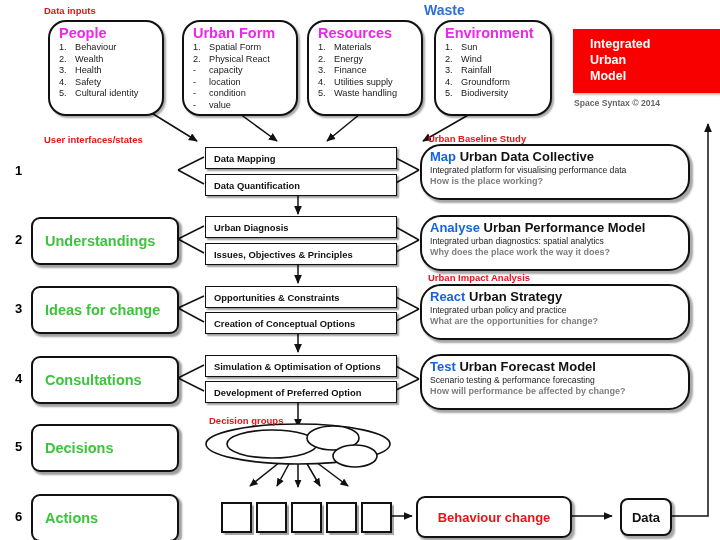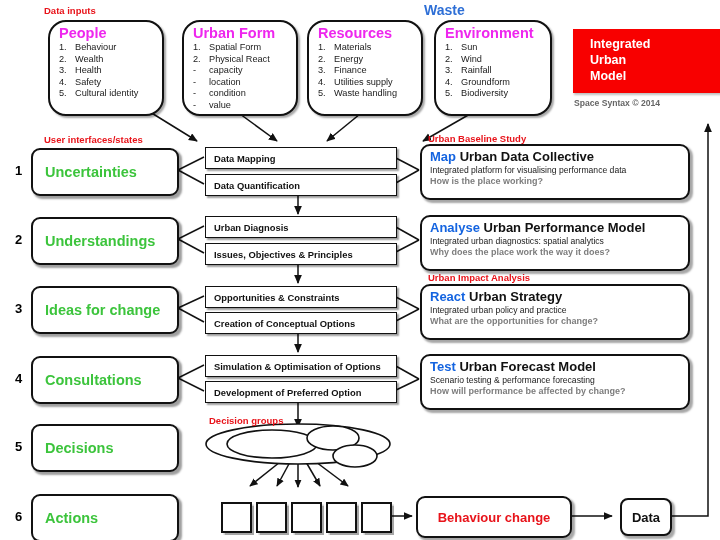--- a/index.html
+++ b/index.html
@@ -31,21 +31,21 @@
   .stagebox span{color:#3cc43c;font-weight:bold;font-size:14.5px;padding-left:12px;}
   .num{position:absolute;font-weight:bold;font-size:13px;color:#000;}
 
   
   .proc{position:absolute;border:1.9px solid #111;background:#fff;
         box-shadow:2px 2px 1.5px rgba(0,0,0,.38);
         display:flex;align-items:center;}
   .proc span{font-size:9.4px;font-weight:bold;color:#111;padding-left:8px;white-space:nowrap;}
 
   
-  .panel{position:absolute;border:2.4px solid #111;border-radius:10px;background:#fff;
+  .panel{position:absolute;border:2.4px solid #111;border-radius:21px;background:#fff;
          box-shadow:2.5px 2.5px 2px rgba(0,0,0,.35);padding:3px 0 3px 8px;}
   .panel .h{font-size:13px;font-weight:bold;color:#111;line-height:16px;white-space:nowrap;}
   .panel .h .k{color:#1464e0;}
   .panel .l1{font-size:8.6px;color:#1a1a1a;line-height:10.6px;white-space:nowrap;}
   .panel .l2{font-size:9px;color:#7d7d7d;font-weight:bold;line-height:11.5px;white-space:nowrap;}
 
   
   .sq{position:absolute;width:27px;height:27px;border:2px solid #111;background:#fff;
       box-shadow:1.5px 1.5px 1px rgba(0,0,0,.35);}
 
@@ -175,23 +175,20 @@
     <div>Model</div>
   </div>
   <div class="copy" style="left:574px;top:98px;">Space Syntax © 2014</div>
 
   <div class="lbl" style="left:44px;top:134px;">User interfaces/states</div>
   <div class="lbl" style="left:428px;top:133px;">Urban Baseline Study</div>
   <div class="lbl" style="left:428px;top:272px;">Urban Impact Analysis</div>
   <div class="lbl" style="left:209px;top:415px;">Decision groups</div>
 
   <div class="num" style="left:15px;top:163px;">1</div>
-  <div class="stagebox" style="left:31px;top:148px;width:144px;height:44px;">
-    <span>Uncertainties</span>
-    </div>
 
   <div class="num" style="left:15px;top:232px;">2</div>
   <div class="stagebox" style="left:31px;top:217px;width:144px;height:44px;">
     <span>Understandings</span>
     </div>
 
   <div class="num" style="left:15px;top:301px;">3</div>
   <div class="stagebox" style="left:31px;top:286px;width:144px;height:44px;">
     <span>Ideas for change</span>
     </div>

